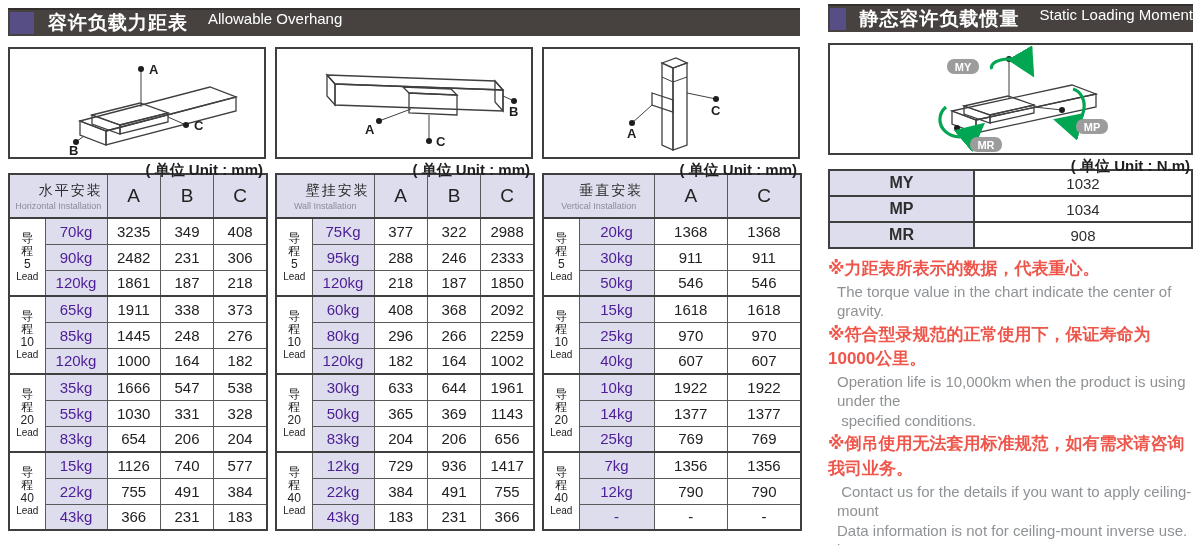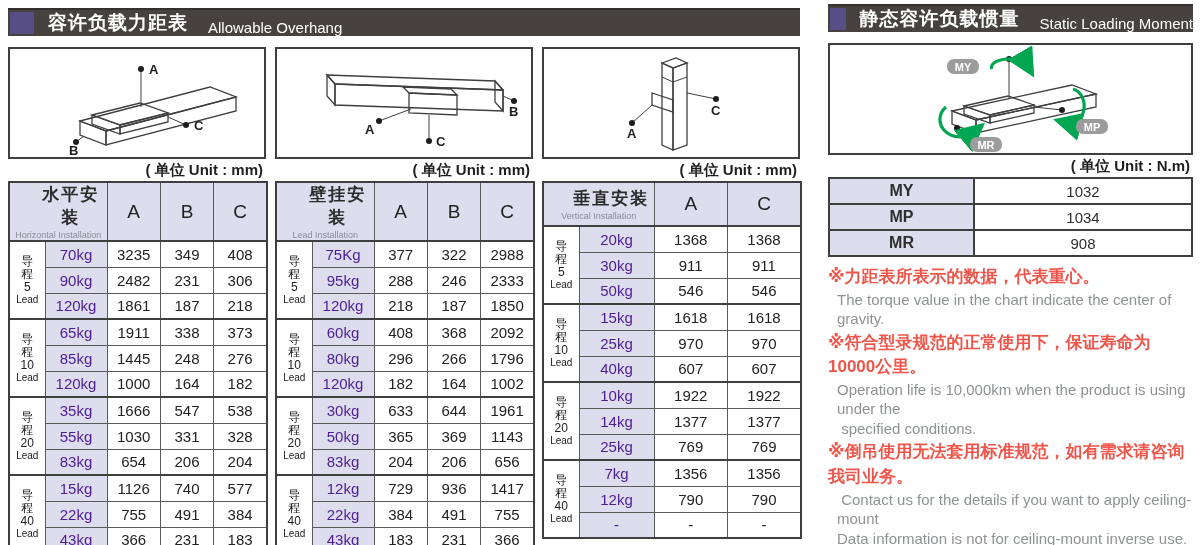--- a/index.html
+++ b/index.html
@@ -5,38 +5,38 @@
   * { margin:0; padding:0; box-sizing:border-box; }
   html,body { width:1200px; height:545px; background:#fff; overflow:hidden;
     font-family:"Liberation Sans","DejaVu Sans",sans-serif; color:#2e2e2e; }
   .page { position:relative; width:1200px; height:545px; }
 
   .section-left  { position:absolute; left:8px;  top:8px; width:792px; }
   .section-right { position:absolute; left:828px; top:4px; width:365px; }
 
   .banner { display:flex; height:28px; background:var(--c-banner,#474140); border-top:2px solid #353030; }
   .banner .sq { width:24px; margin:2px; background:var(--c-accent,#584e86); }
-  .banner .txt { flex:1; display:flex; align-items:flex-end; padding-left:12px; white-space:nowrap; }
+  .banner .txt { flex:1; display:flex; align-items:flex-start; padding-left:12px; white-space:nowrap; }
   .banner .zh { color:#fff; font-weight:bold; font-size:19px; letter-spacing:1px; }
   .banner .en { color:#fff; font-size:15px; margin-left:20px; }
 
   .cols { display:flex; gap:9px; margin-top:11px; }
   .col { width:258px; }
 
   .diagram-box { height:112px; border:2px solid #3f3f3f; background:#fff; }
   .diagram-box svg { display:block; width:100%; height:100%; }
-  .unit-label { height:22px; line-height:22px; text-align:right; padding-right:3px;
+  .unit-label { height:14px; line-height:22px; text-align:right; padding-right:3px;
     font-size:15px; font-weight:bold; color:#1f1f1f; }
 
   table.spec { width:100%; border-collapse:collapse; table-layout:fixed; }
   table.spec th, table.spec td { border:1px solid #5a5a5a; text-align:center; vertical-align:middle; padding:0; }
   table.spec { border:2px solid #3f3f3f; }
   table.spec thead tr { height:44px; }
   table.spec thead th { border-bottom:2px solid #3f3f3f; background:var(--c-lavender,#dddded); }
-  .title-zh { display:block; font-size:17px; font-weight:bold; letter-spacing:2px; color:#2b2b2b;margin-left:25px; }
+  .title-zh { display:block; font-size:14px; font-weight:normal; letter-spacing:2px; color:#2b2b2b;margin-left:25px; }
   .title-en { display:block; font-size:9px; font-weight:normal; color:#8c8c98; margin-top:1px; }
   .col-cell { font-size:19px; font-weight:normal; color:#222; }
   table.spec tbody tr { height:26px; }
   tr.group-start td { border-top:2px solid #3f3f3f; }
   .lead-cell { background:#fff; font-size:12px; line-height:1.1; color:#222; }
   .lead-cell .num { font-size:12px; }
   .lead-cell .len { font-size:10px; letter-spacing:0; }
   .kg-cell  { background:var(--c-lavender,#dddded); font-size:15px; color:#4c1d95; }
   .val-cell { background:#fff; font-size:15px; color:#222; }
 
@@ -242,21 +242,21 @@
               <col style="width: 36px;">
               <col style="width: 62px;">
               <col style="width: 53.3333px;">
               <col style="width: 53.3333px;">
               <col style="width: 53.3333px;">
             </colgroup>
           <thead>
               <tr>
                 <th class="title-cell" colspan="2">
                   <span class="title-zh">壁挂安装</span>
-                  <span class="title-en">Lead Installation</span>
+                  <span class="title-en">Wall Installation</span>
                 </th>
                 <th class="col-cell">A</th>
                 <th class="col-cell">B</th>
                 <th class="col-cell">C</th>
               </tr>
             </thead>
           <tbody>
               <tr class="group-start">
                 <td class="lead-cell" rowspan="3">
                   <div>导</div>
@@ -290,21 +290,21 @@
                 </td>
                 <td class="kg-cell">60kg</td>
                 <td class="val-cell">408</td>
                 <td class="val-cell">368</td>
                 <td class="val-cell">2092</td>
               </tr>
               <tr>
                 <td class="kg-cell">80kg</td>
                 <td class="val-cell">296</td>
                 <td class="val-cell">266</td>
-                <td class="val-cell">1796</td>
+                <td class="val-cell">2259</td>
               </tr>
               <tr>
                 <td class="kg-cell">120kg</td>
                 <td class="val-cell">182</td>
                 <td class="val-cell">164</td>
                 <td class="val-cell">1002</td>
               </tr>
               <tr class="group-start">
                 <td class="lead-cell" rowspan="3">
                   <div>导</div>

